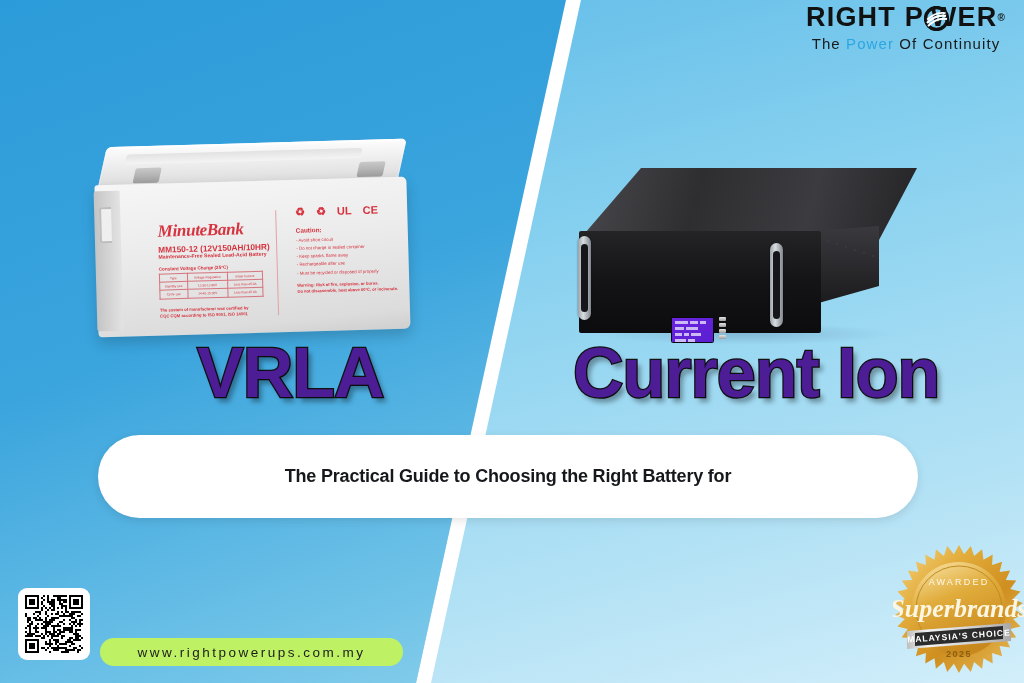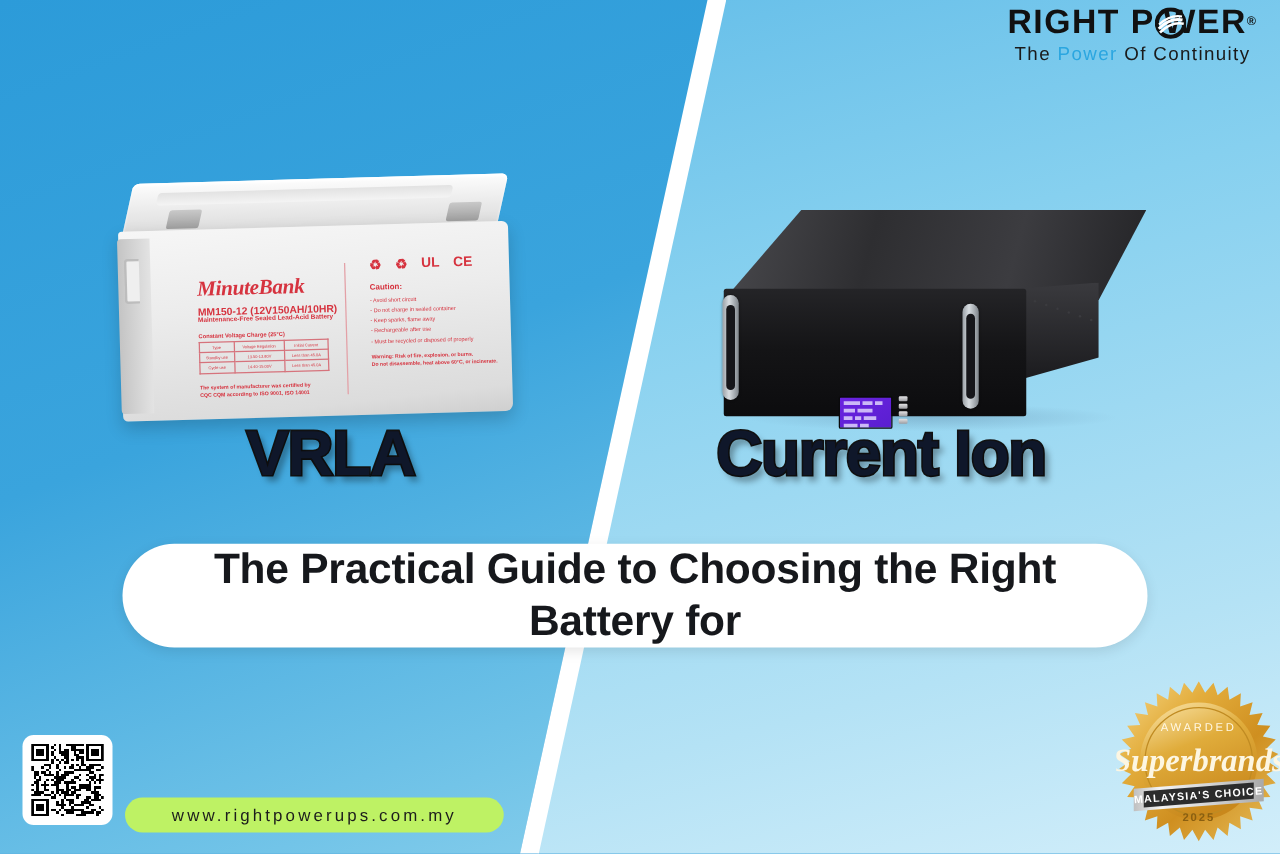--- a/index.html
+++ b/index.html
@@ -204,39 +204,39 @@
     background:#3b3b3f; border-radius:50%;
   }
   .li-shadow {
     position:absolute; left:30px; top:155px; width:300px; height:22px;
     background:radial-gradient(ellipse at center, rgba(90,130,160,.35), rgba(90,130,160,0) 70%);
   }
 
   
   .cat-title {
     position:absolute;
-    font-size:51px; font-weight:bold; letter-spacing:-1px;
-    color:#0f172a;
+    font-size:70px; font-weight:bold; letter-spacing:-1px;
+    color:#4c1d95;
     -webkit-text-stroke:2.5px #121212;
     paint-order:stroke fill;
     text-shadow:4px 5px 5px rgba(0,0,0,.35);
     white-space:nowrap;
   }
   #vrla-title { left:197px; top:333px; }
   #li-title   { left:573px; top:333px; }
 
   
   #headline {
     position:absolute; left:98px; top:435px; width:820px; height:83px;
     background:#ffffff; border-radius:42px;
     display:flex; align-items:center; justify-content:center;
     box-shadow:0 3px 10px rgba(0,0,0,.10);
   }
   #headline .txt {
-    font-size:34px; font-weight:bold; color:#16181c;
+    font-size:18px; font-weight:bold; color:#16181c;
     text-align:center; line-height:1.22; letter-spacing:-.2px;
     padding:0 28px;
   }
 
   
   #qr-card {
     position:absolute; left:18px; top:588px; width:72px; height:72px;
     background:#fff; border-radius:9px;
     display:flex; align-items:center; justify-content:center;
   }

